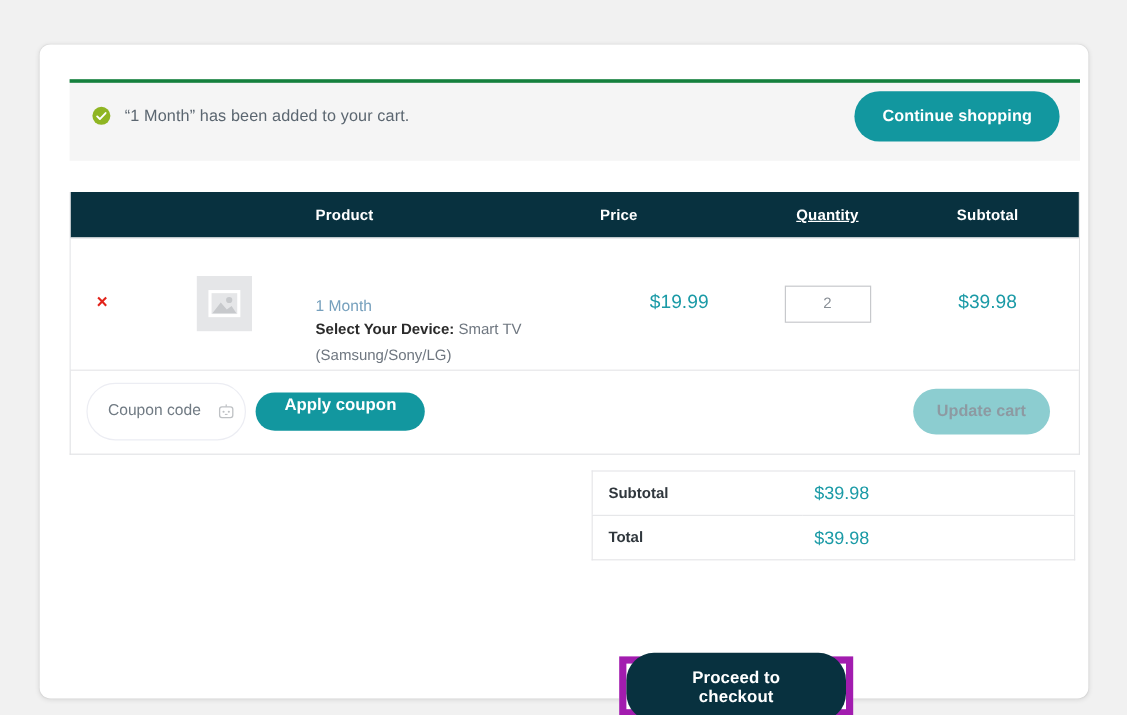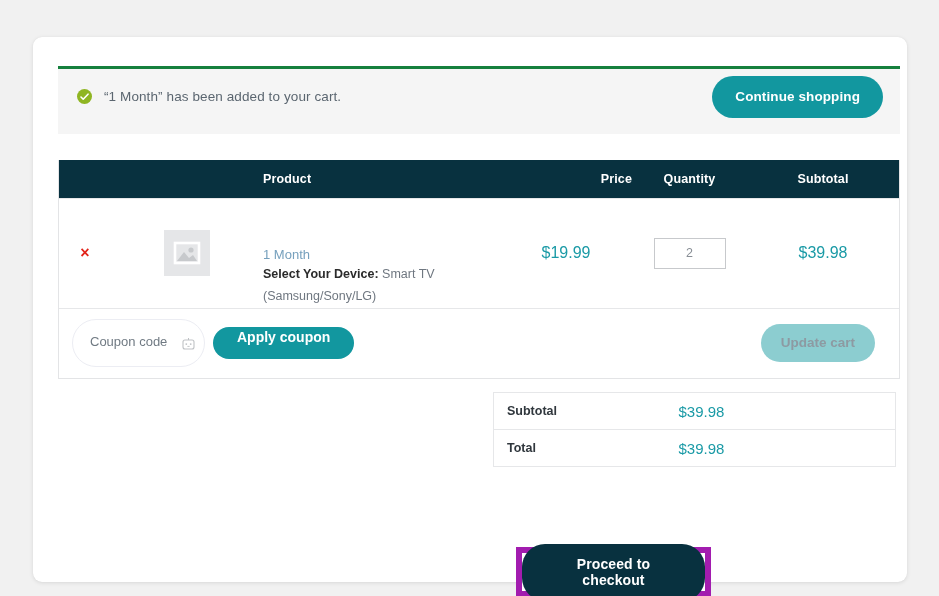--- a/index.html
+++ b/index.html
@@ -85,22 +85,22 @@
   }
   .cart-head div {
     color: #ffffff;
     font-size: 12.5px;
     font-weight: bold;
     letter-spacing: 0.15px;
   }
   .col-remove { width: 52px; }
   .col-thumb  { width: 152px; }
   .col-prod   { width: 237px; }
-  .col-price  { width: 132px; text-align: right; }
-  .col-qty    { width: 115px; text-align: center; }
+  .col-price  { width: 132px; text-align: left; }
+  .col-qty    { width: 115px; text-align: center; text-decoration: underline; }
   .col-sub    { width: 152px; text-align: center; }
 
   .cart-head .col-prod { text-align: left; }
 
   .cart-row {
     display: flex;
     align-items: center;
     min-height: 108px;
     border-top: 1px solid #e6e7e9;
     background: #fff;

